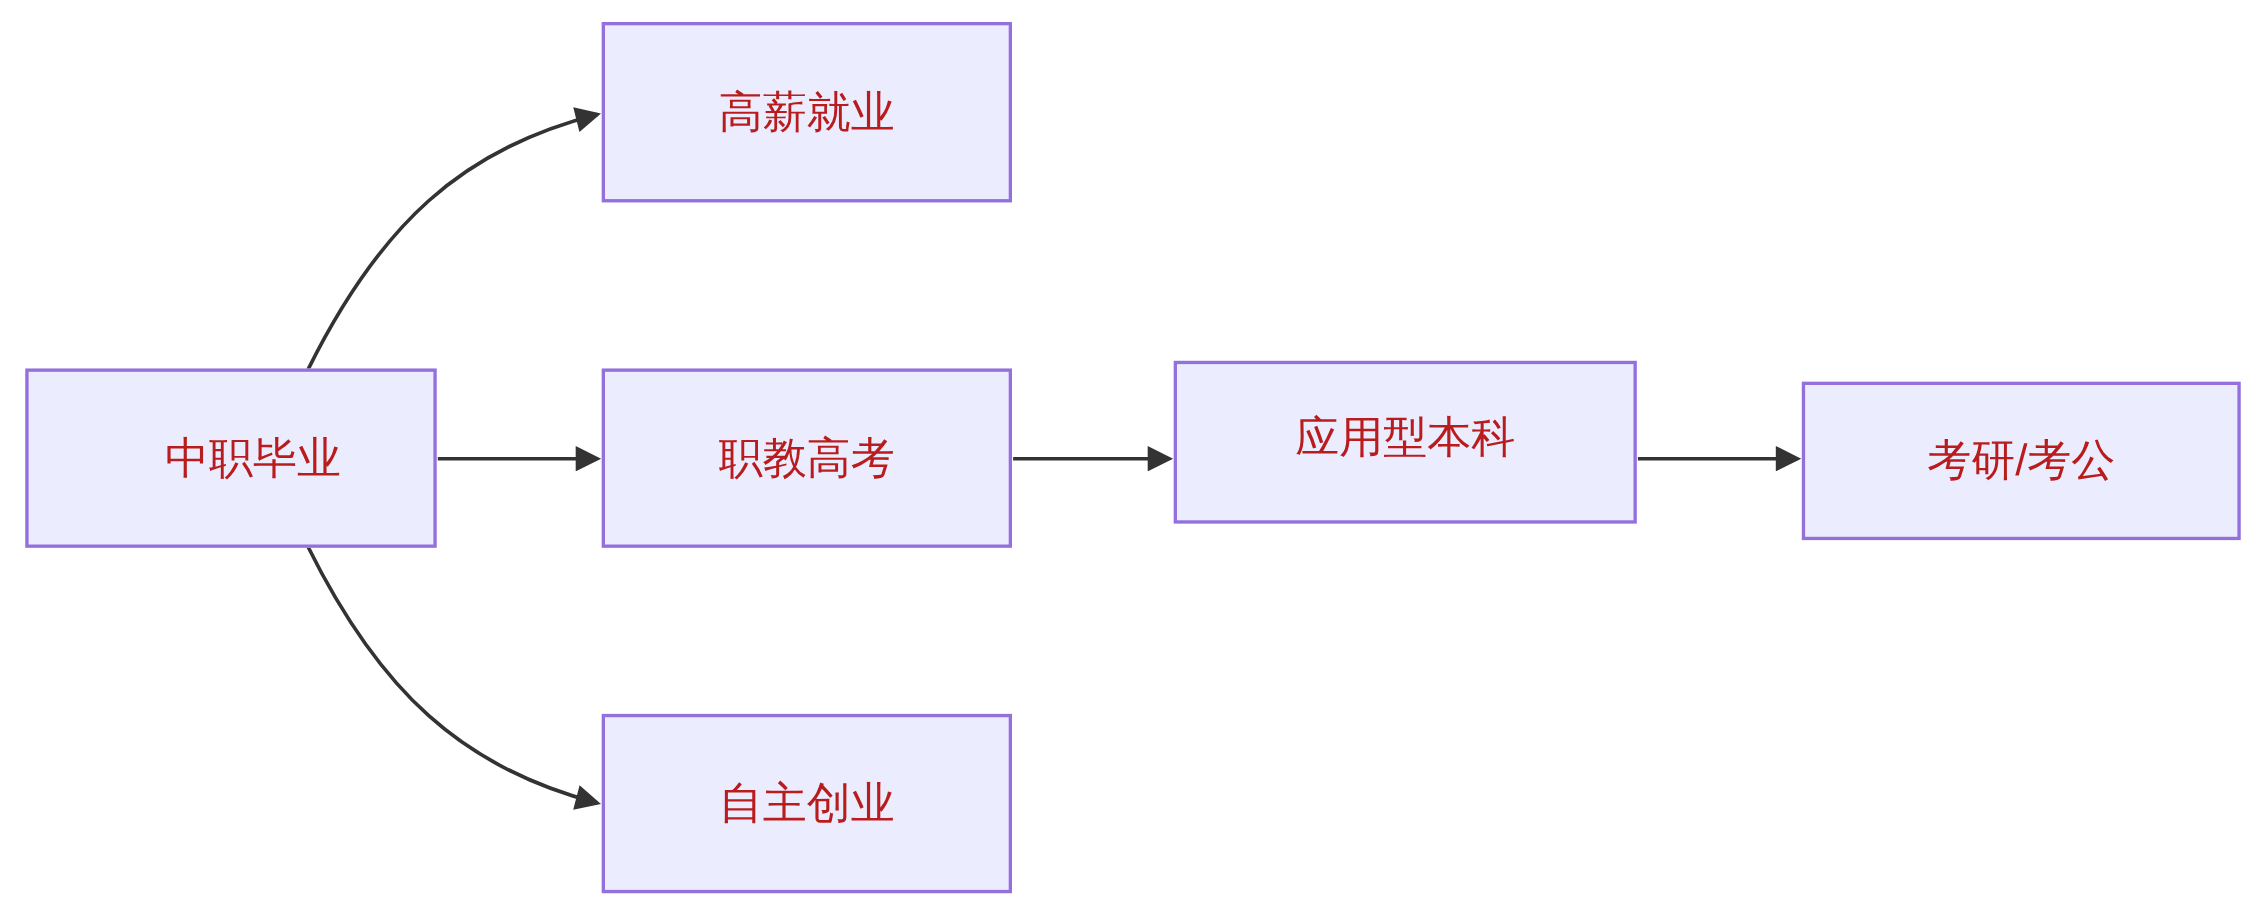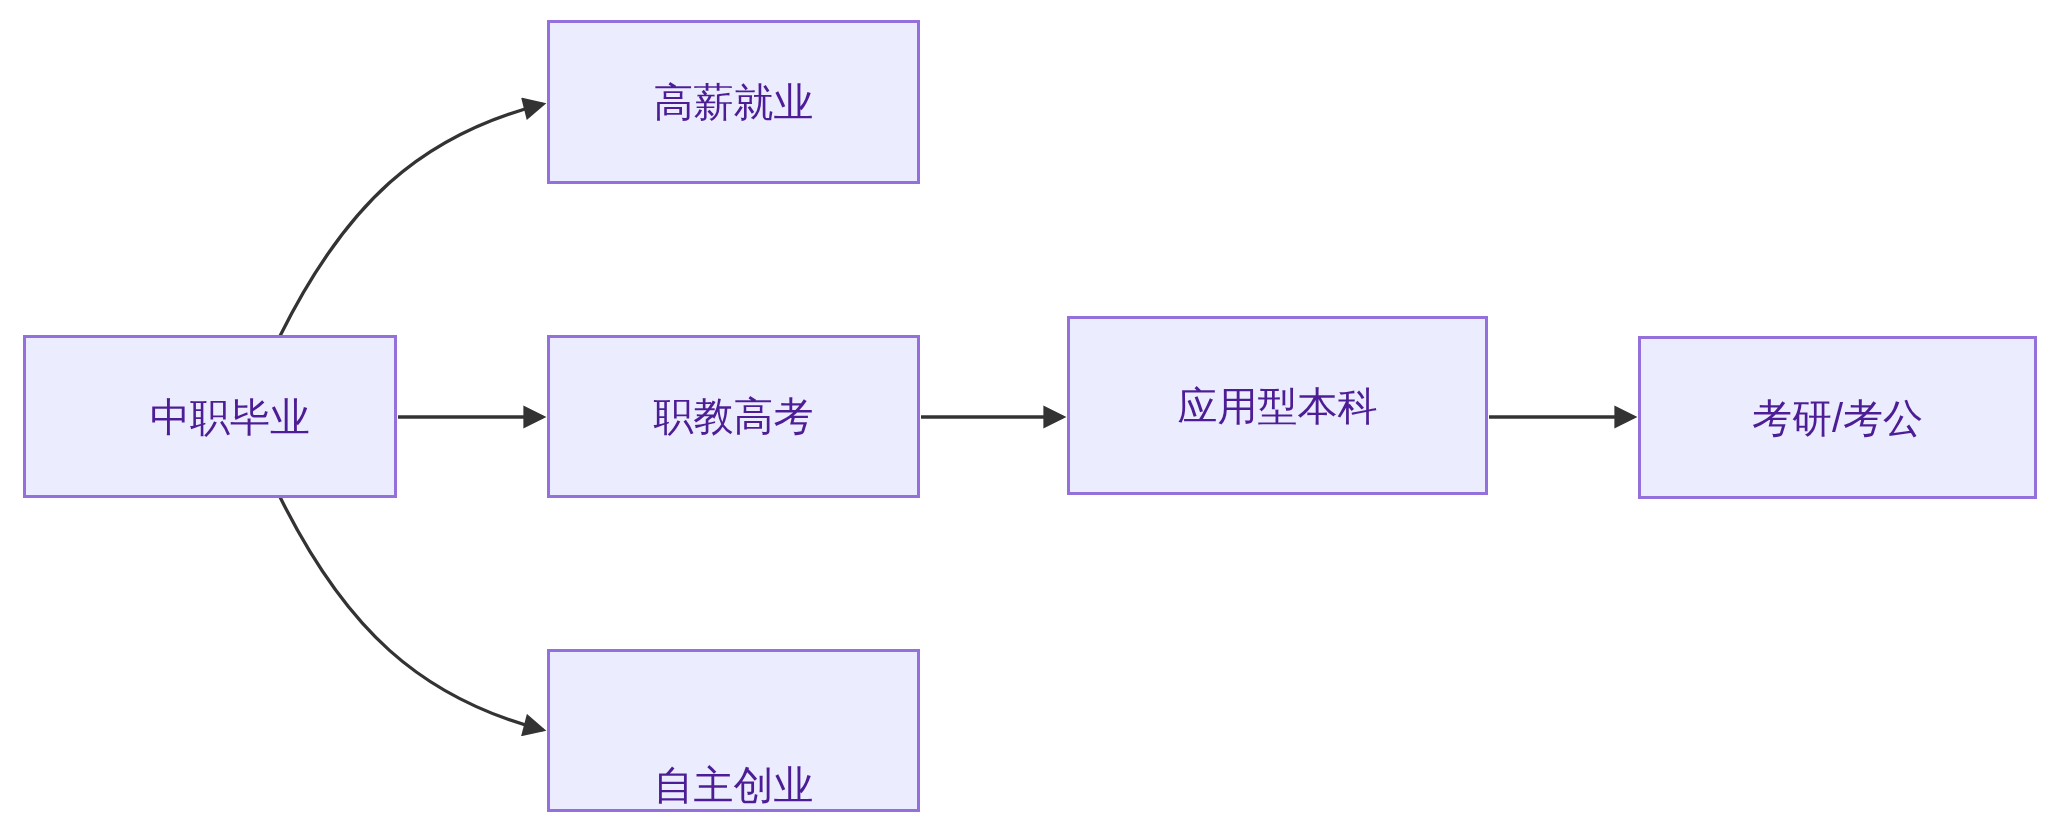--- a/index.html
+++ b/index.html
@@ -31,33 +31,33 @@
   .node {
     position: absolute;
     box-sizing: border-box;
     background: #ECECFF;
     border: 3px solid #9370DB;
     display: flex;
     align-items: center;
     justify-content: center;
   }
   .node .label {
-    color: #4c1d95;
+    color: #b91c1c;
     font-size: 40px;
     line-height: 1.2;
     white-space: nowrap;
     text-align: center;
   }
   
   .n-zhongzhi  { left: 23px;   top: 335px; width: 374px; height: 163px; padding-left: 40px; }
   .n-gaoxin    { left: 547px;  top: 20px;  width: 373px; height: 164px; }
   .n-zhijiao   { left: 547px;  top: 335px; width: 373px; height: 163px; font-family: Liberation Serif, serif; }
-  .n-zizhu     { left: 547px;  top: 649px; width: 373px; height: 163px; align-items: flex-end; }
-  .n-yingyong  { left: 1067px; top: 316px; width: 421px; height: 179px; }
-  .n-kaoyan    { left: 1638px; top: 336px; width: 399px; height: 163px; }
+  .n-zizhu     { left: 547px;  top: 649px; width: 373px; height: 163px; }
+  .n-yingyong  { left: 1067px; top: 328px; width: 421px; height: 148px; font-family: Liberation Mono, monospace; }
+  .n-kaoyan    { left: 1638px; top: 347px; width: 399px; height: 144px; }
 </style>
 </head>
 <body>
 
 <div class="canvas">
 
   <svg class="edges" viewBox="0 0 2059 834" xmlns="http://www.w3.org/2000/svg">
     <defs>
       <marker id="arrowhead" viewBox="0 0 10 10" refX="8.5" refY="5" markerWidth="8" markerHeight="7" orient="auto" markerUnits="strokeWidth">
         <path d="M 0 0 L 10 5 L 0 10 z" fill="#333333"></path>

